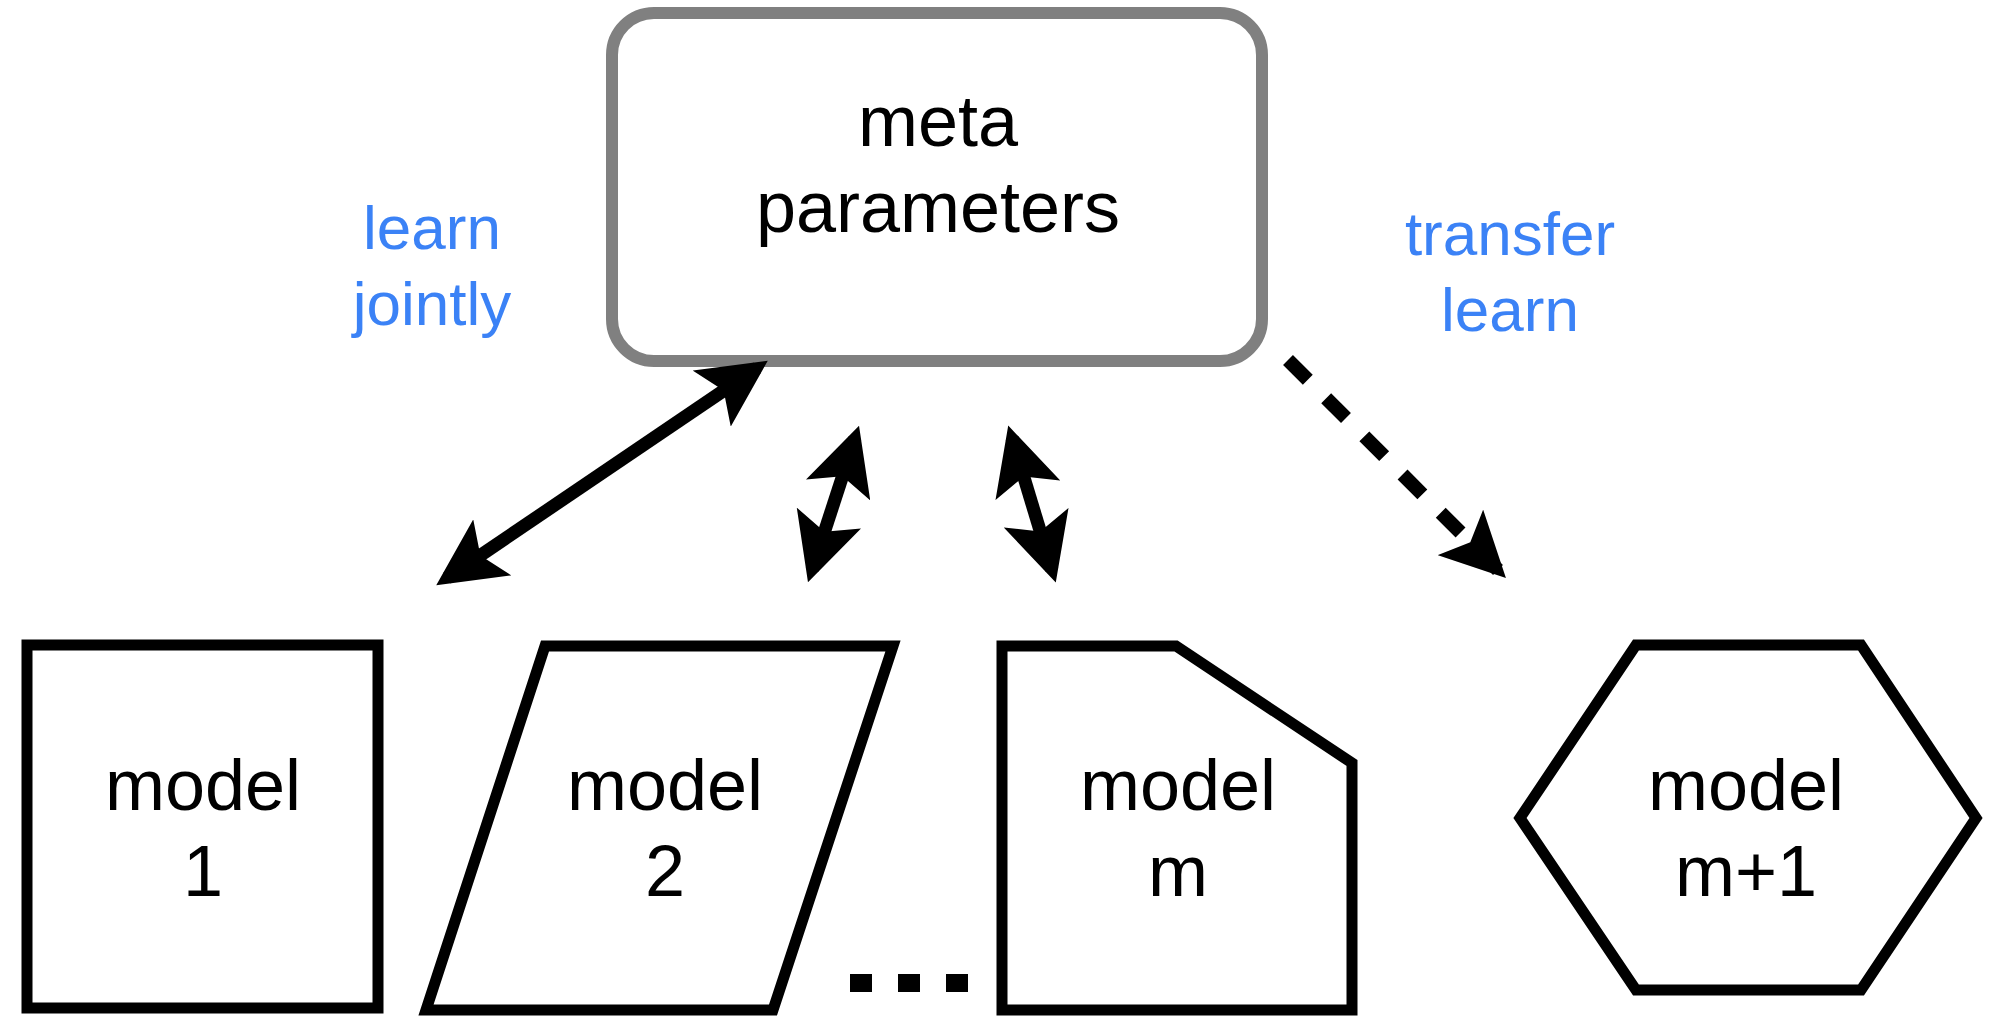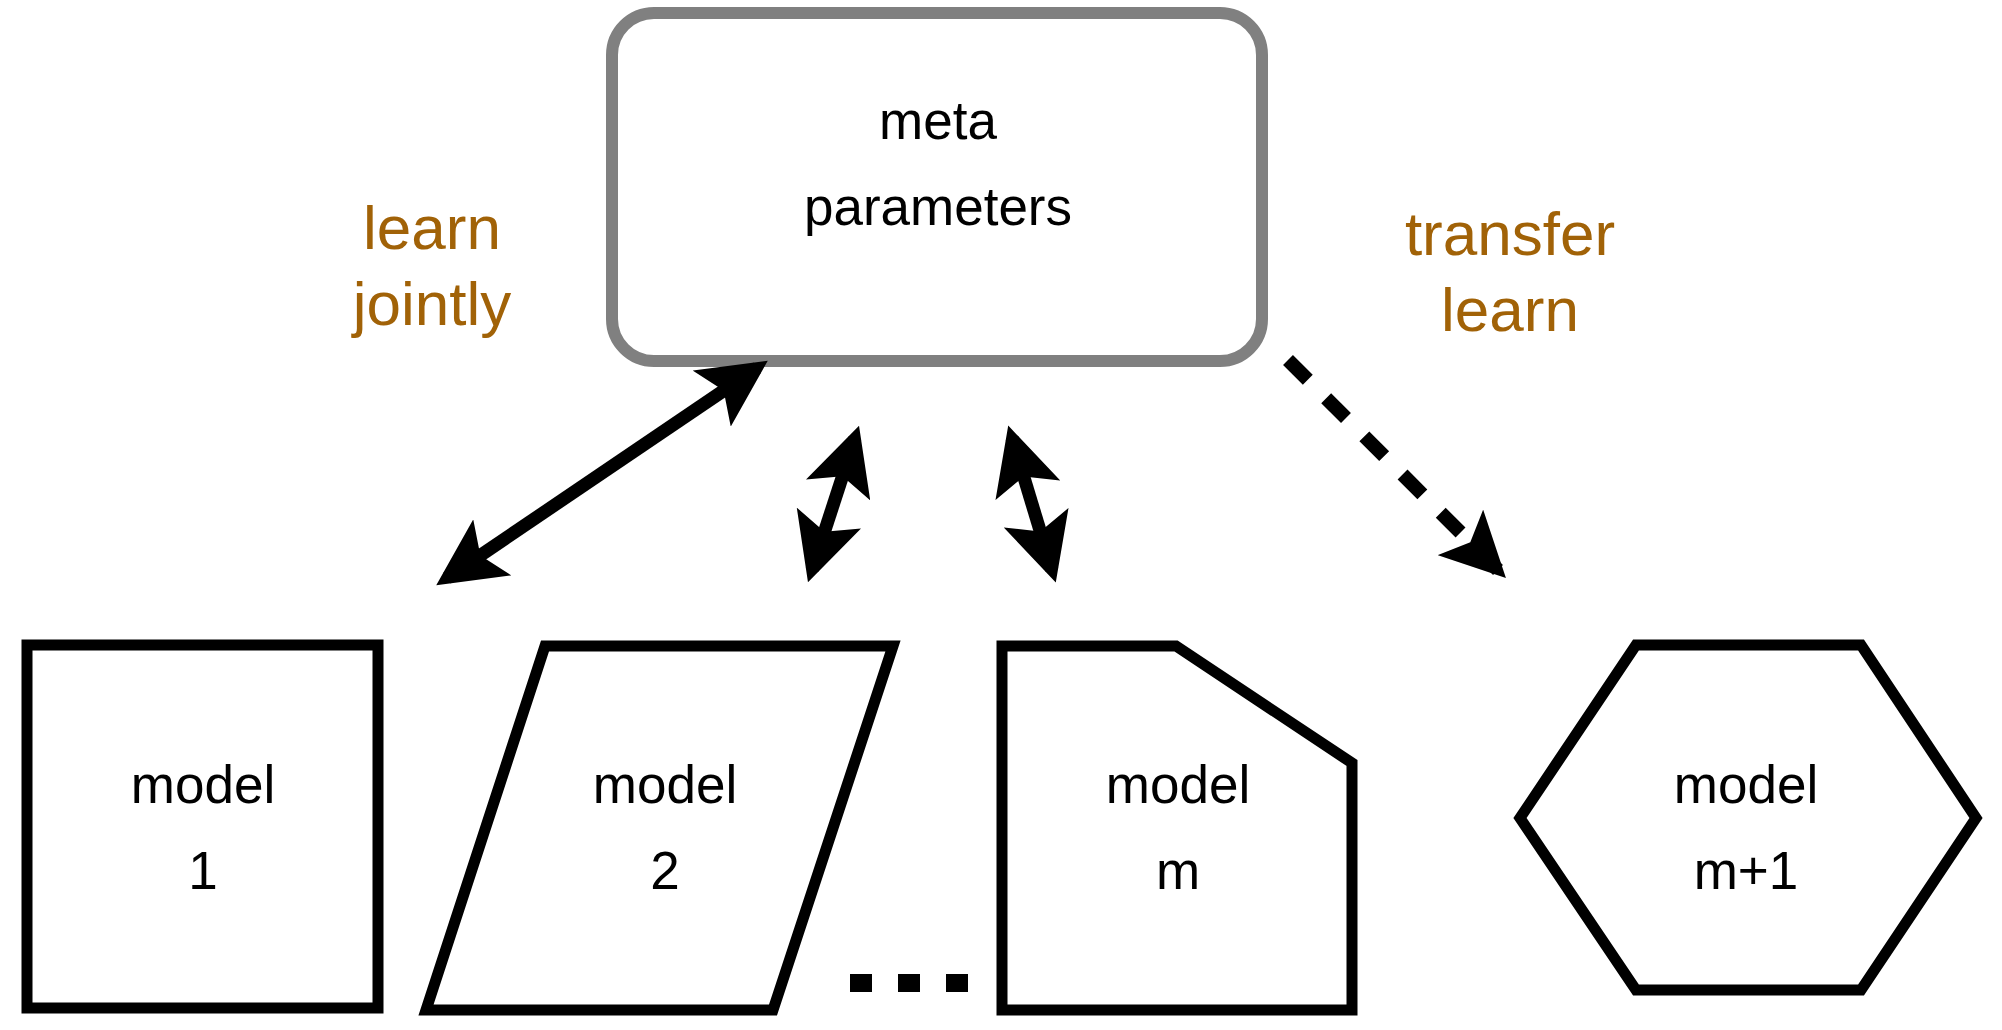--- a/index.html
+++ b/index.html
@@ -20,29 +20,29 @@
     left: 0;
     top: 0;
     width: 2002px;
     height: 1030px;
   }
   .node-label {
     position: absolute;
     text-align: center;
     color: #000000;
     font-family: "Liberation Sans", sans-serif;
-    font-size: 53px;
+    font-size: 72px;
     line-height: 86px;
     white-space: pre-line;
     pointer-events: none;
   }
   .edge-label {
     position: absolute;
     text-align: center;
-    color: #a16207;
+    color: #3b82f6;
     font-family: "Liberation Sans", sans-serif;
     font-size: 62px;
     line-height: 76px;
     white-space: pre-line;
   }
   #meta-label      { left: 612px;  top: 78px;  width: 652px; }
   #model1-label    { left: 27px;   top: 742px; width: 352px; }
   #model2-label    { left: 435px;  top: 742px; width: 460px; }
   #modelm-label    { left: 1002px; top: 742px; width: 352px; }
   #modelmp1-label  { left: 1517px; top: 742px; width: 458px; }

